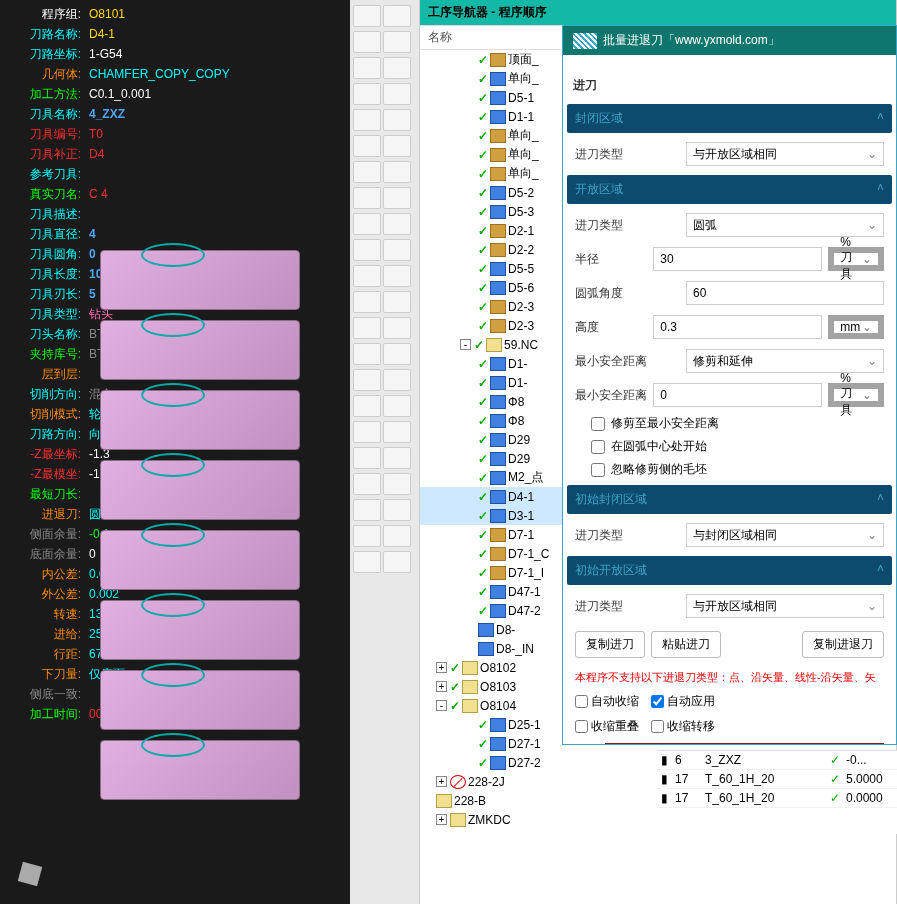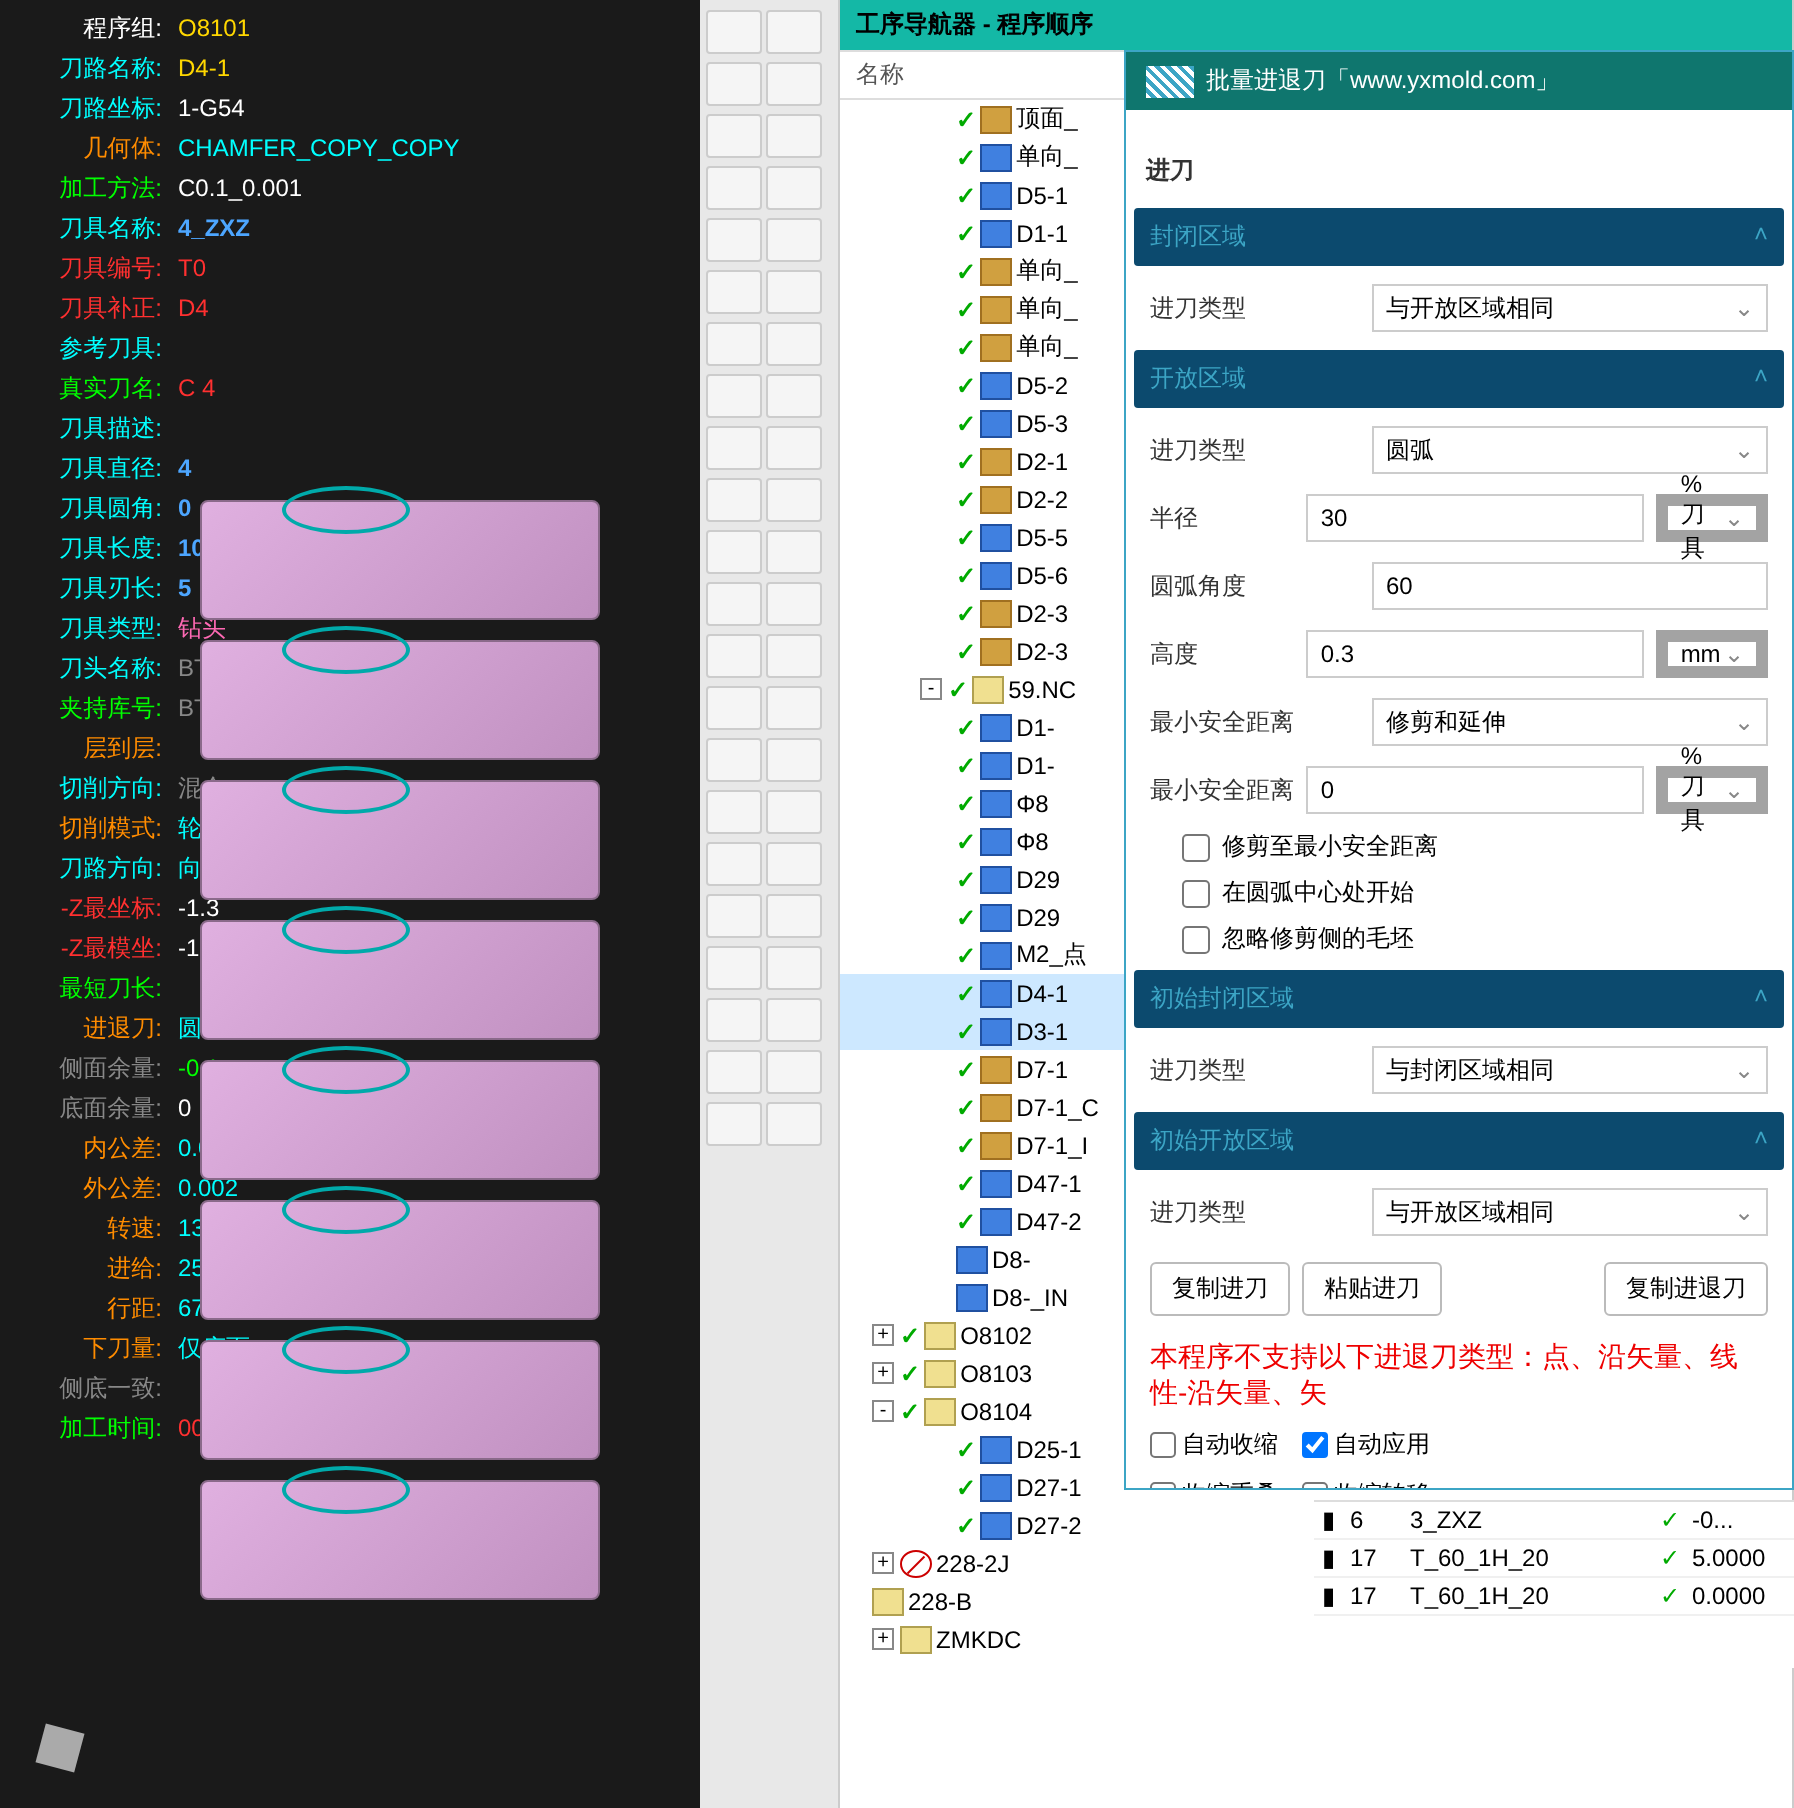--- a/index.html
+++ b/index.html
@@ -63,21 +63,21 @@
 .field-row input[type=text], .field-row .sel { flex: 1; height: 24px; border: 1px solid #ccc; padding: 0 6px; background: #fff; }
 .field-row .sel { display: flex; align-items: center; justify-content: space-between; }
 .field-row .sel::after { content: '⌄'; color: #888; }
 .field-row .unit { width: 70px; height: 24px; border: 6px solid #a3a3a3; display: flex; align-items: center; justify-content: space-between; padding: 0 6px; }
 .field-row .unit::after { content: '⌄'; color: #888; }
 .chk-row { display: flex; align-items: center; padding: 3px 4px 3px 20px; gap: 6px; }
 .chk-row input { width: 14px; height: 14px; }
 .btn-row { display: flex; gap: 6px; padding: 8px 4px; }
 .btn { padding: 4px 10px; border: 1px solid #bbb; background: #fff; border-radius: 3px; cursor: pointer; }
 .btn.right { margin-left: auto; }
-.warn-text { color: #e00; padding: 4px; font-size: 14px; }
+.warn-text { color: #e00; padding: 4px; font-size: 11px; }
 .opt-row { display: flex; gap: 12px; padding: 4px; align-items: flex-end; flex-wrap: wrap; }
 .opt-row label { display: flex; align-items: center; gap: 3px; }
 .template-row { display: flex; align-items: center; gap: 6px; padding: 4px; }
 .template-row input { flex: 1; height: 22px; border: 5px solid #7f1d1d; padding: 0 6px; color: #aaa; }
 
 
 .detail-grid { position: absolute; right: 0; bottom: 70px; top: 750px; width: 240px; background: #fff; border-top: 1px solid #ddd; }
 .detail-grid .drow { display: flex; height: 19px; align-items: center; border-bottom: 1px solid #f0f0f0; }
 .detail-grid .drow span { padding: 0 4px; }
 .detail-grid .c1 { width: 14px; }

